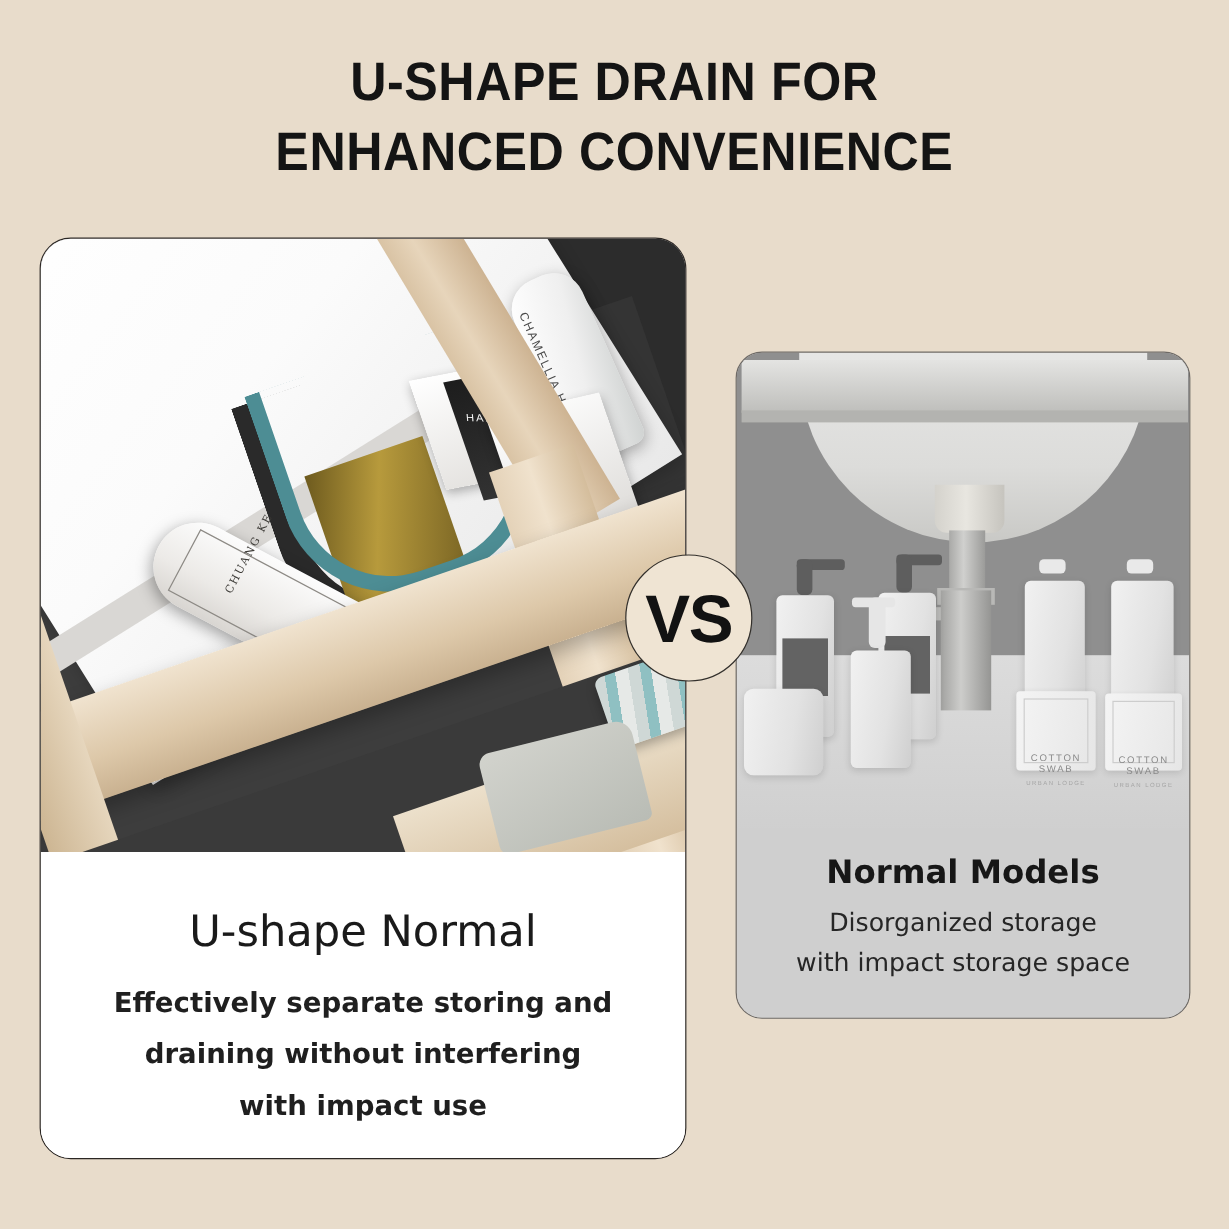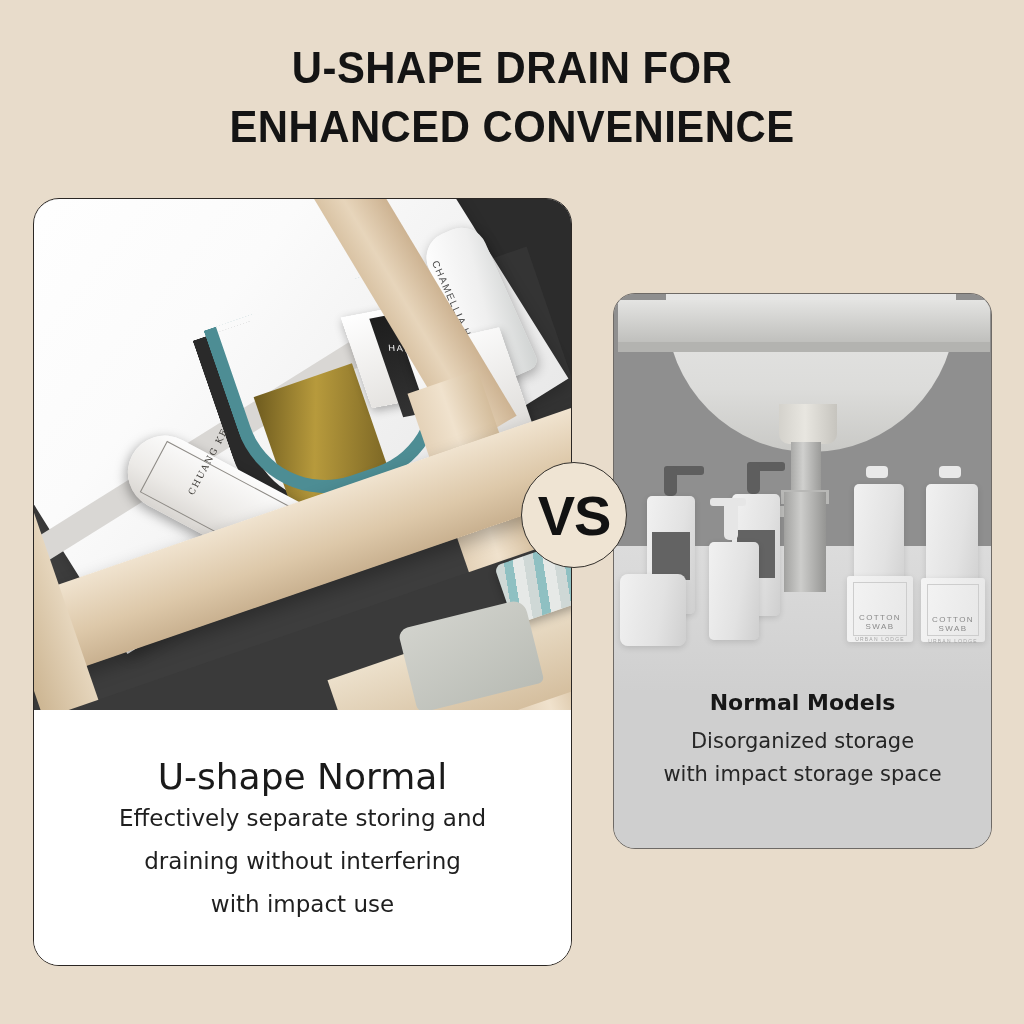--- a/index.html
+++ b/index.html
@@ -63,25 +63,27 @@
     text-align: center;
   }
   .cap-title-l {
     margin-top: 46px;
     font-family: "DejaVu Sans", sans-serif;
     font-size: 36px;
     color: #1a1a1a;
     letter-spacing: 0px;
   }
   .cap-body-l {
+    margin-top: 18px;
     font-family: "DejaVu Sans", sans-serif;
     font-size: 23px;
     line-height: 43px;
     color: #1f1f1f;
     padding: 0 32px;
+    font-weight: bold;
   }
 
   
   .card-right {
     position: absolute;
     left: 613px;
     top: 293px;
     width: 379px;
     height: 556px;
     border-radius: 22px;
@@ -101,22 +103,23 @@
   .caption-right {
     position: absolute;
     left: 0;
     top: 396px;
     width: 100%;
     height: 160px;
     background: #cfcfcf;
     text-align: center;
   }
   .cap-title-r {
+    margin-top: 22px;
     font-family: "DejaVu Sans", sans-serif;
-    font-size: 22px;
+    font-size: 27px;
     font-weight: bold;
     color: #171717;
   }
   .cap-body-r {
     margin-top: 10px;
     font-family: "DejaVu Sans", sans-serif;
     font-size: 21px;
     line-height: 33px;
     color: #262626;
   }
@@ -438,21 +441,21 @@
     border: 1px solid #cdcdcd;
     box-sizing: border-box;
     text-align: center;
   }
   .r-jar-txt {
     font-family: "Liberation Sans", sans-serif;
     font-size: 8px;
     letter-spacing: 1.4px;
     color: #8a8a8a;
     display: block;
-    margin-top: 30px;
+    margin-top: 44px;
   }
   .r-jar-sub {
     font-family: "Liberation Sans", sans-serif;
     font-size: 5px;
     letter-spacing: 1.2px;
     color: #a5a5a5;
     display: block;
     margin-top: 5px;
   }
 </style>

